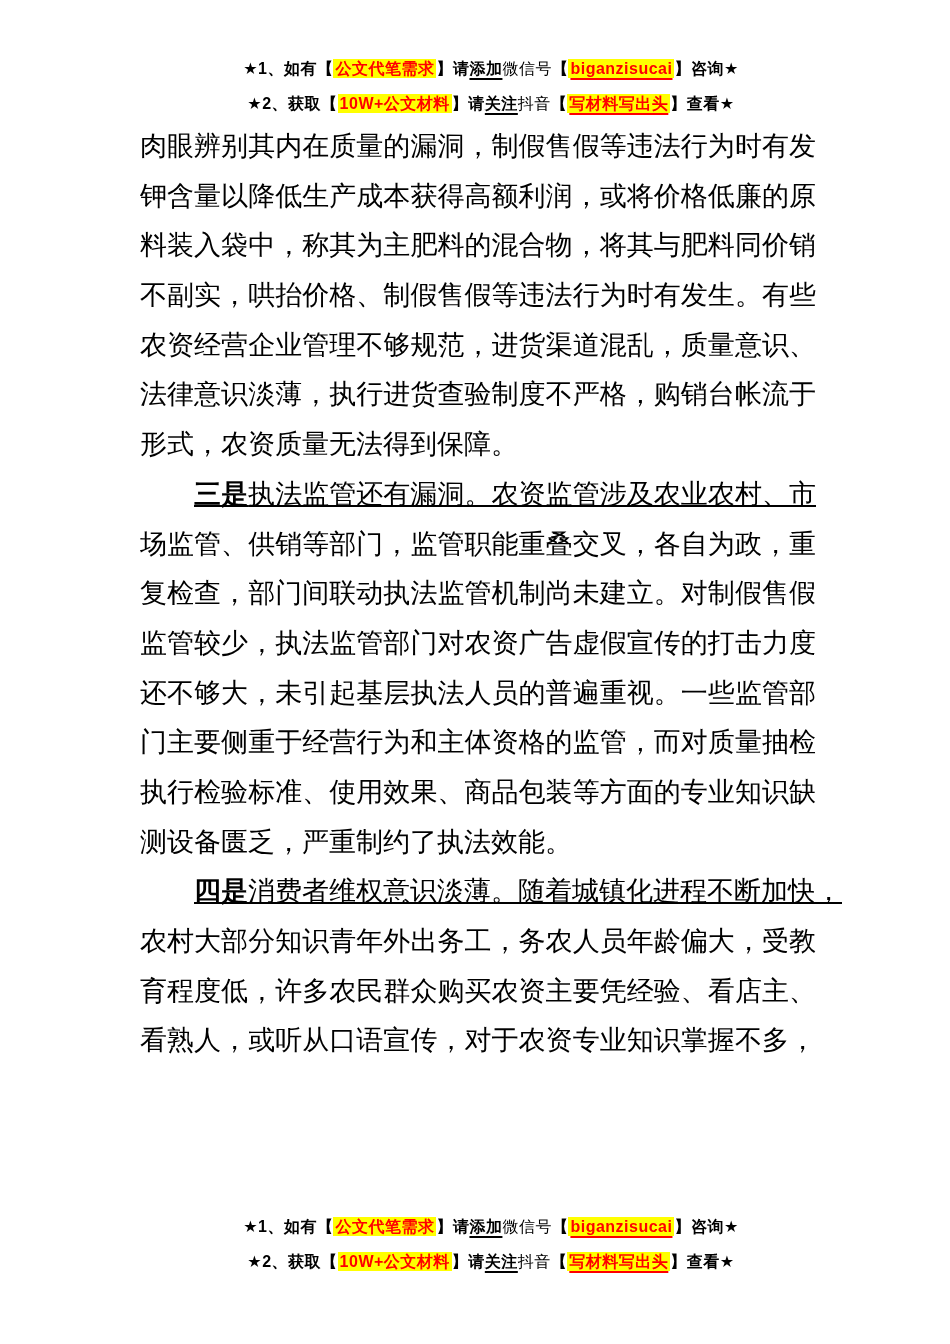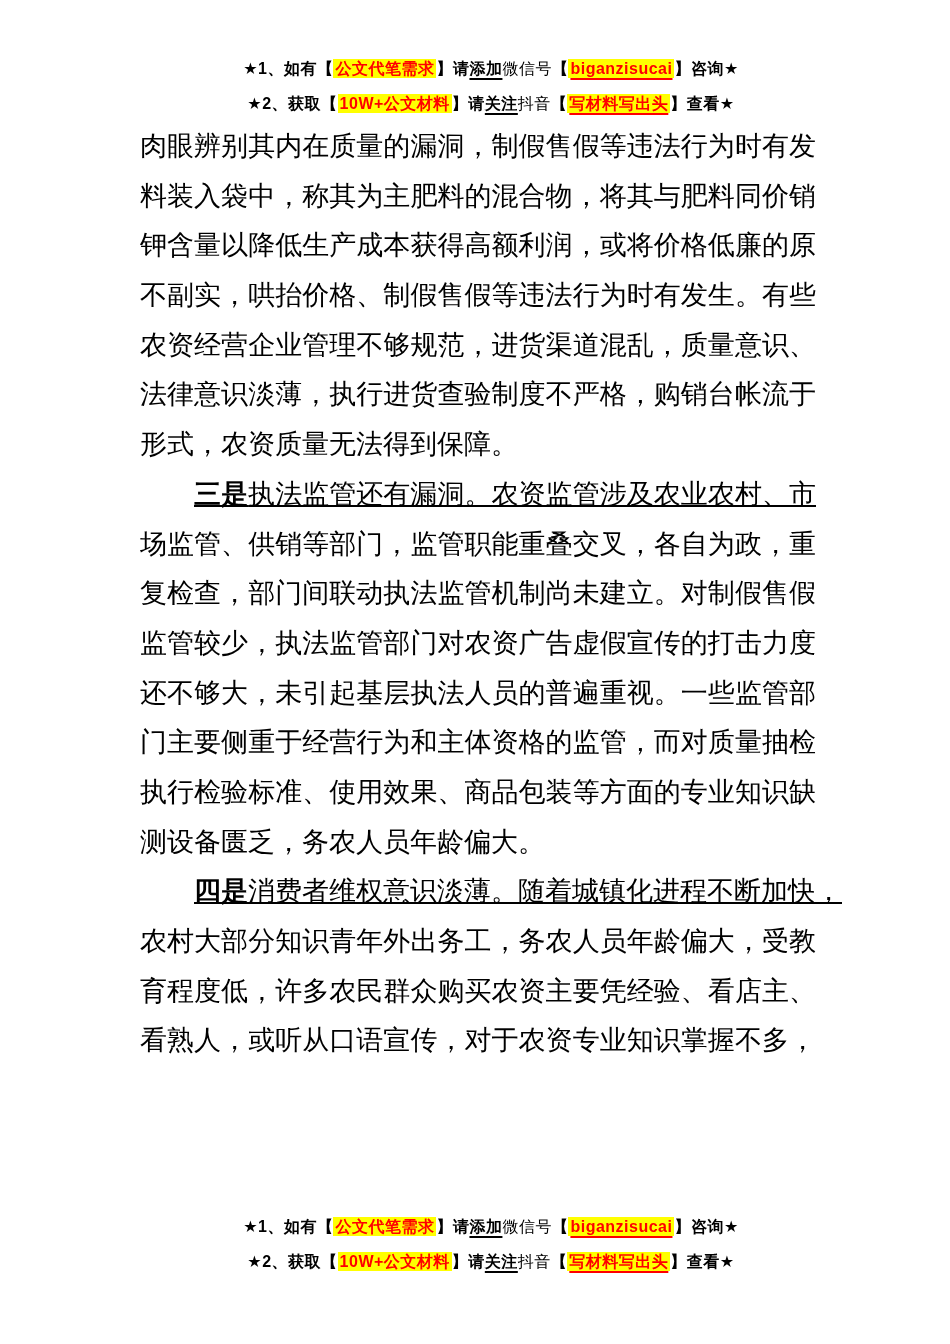--- a/index.html
+++ b/index.html
@@ -74,34 +74,34 @@
 </head>
 <body>
 
 <div class="page">
   <div class="banner banner-top" id="banner-top">
       <div class="banner-line"><span class="seg-b">★1、如有【</span><span class="seg-hl">公文代笔需求</span><span class="seg-b">】请</span><span class="seg-bu">添加</span><span class="seg-r">微信号</span><span class="seg-b">【</span><span class="seg-hlu">biganzisucai</span><span class="seg-b">】咨询★</span></div>
       <div class="banner-line"><span class="seg-b">★2、获取【</span><span class="seg-hl">10W+公文材料</span><span class="seg-b">】请</span><span class="seg-bu">关注</span><span class="seg-r">抖音</span><span class="seg-b">【</span><span class="seg-hlu">写材料写出头</span><span class="seg-b">】查看★</span></div>
     </div>
   <div class="body-text" id="body-text">
       <div class="text-line"><span>肉眼辨别其内在质量的漏洞，制假售假等违法行为时有发生</span></div>
+      <div class="text-line"><span>钾含量以降低生产成本获得高额利润，或将价格低廉的原</span></div>
       <div class="text-line"><span>料装入袋中，称其为主肥料的混合物，将其与肥料同价销</span></div>
-      <div class="text-line"><span>钾含量以降低生产成本获得高额利润，或将价格低廉的原</span></div>
       <div class="text-line"><span>不副实，哄抬价格、制假售假等违法行为时有发生。有些</span></div>
       <div class="text-line"><span>农资经营企业管理不够规范，进货渠道混乱，质量意识、</span></div>
       <div class="text-line"><span>法律意识淡薄，执行进货查验制度不严格，购销台帐流于</span></div>
       <div class="text-line end"><span>形式，农资质量无法得到保障。</span></div>
       <div class="text-line indent"><span class="run-bold">三是</span><span>执法监管还有漏洞。农资监管涉及农业农村、市</span></div>
       <div class="text-line"><span>场监管、供销等部门，监管职能重叠交叉，各自为政，重</span></div>
       <div class="text-line"><span>复检查，部门间联动执法监管机制尚未建立。对制假售假</span></div>
       <div class="text-line"><span>监管较少，执法监管部门对农资广告虚假宣传的打击力度</span></div>
       <div class="text-line"><span>还不够大，未引起基层执法人员的普遍重视。一些监管部</span></div>
       <div class="text-line"><span>门主要侧重于经营行为和主体资格的监管，而对质量抽检</span></div>
       <div class="text-line"><span>执行检验标准、使用效果、商品包装等方面的专业知识缺</span></div>
-      <div class="text-line end"><span>测设备匮乏，务农人员年龄偏大。</span></div>
+      <div class="text-line end"><span>测设备匮乏，严重制约了执法效能。</span></div>
       <div class="text-line hang indent"><span class="run-bold">四是</span><span>消费者维权意识淡薄。随着城镇化进程不断加快，</span></div>
       <div class="text-line"><span>农村大部分知识青年外出务工，务农人员年龄偏大，受教</span></div>
       <div class="text-line"><span>育程度低，许多农民群众购买农资主要凭经验、看店主、</span></div>
       <div class="text-line"><span>看熟人，或听从口语宣传，对于农资专业知识掌握不多，</span></div>
     </div>
   <div class="banner banner-bottom" id="banner-bottom">
       <div class="banner-line"><span class="seg-b">★1、如有【</span><span class="seg-hl">公文代笔需求</span><span class="seg-b">】请</span><span class="seg-bu">添加</span><span class="seg-r">微信号</span><span class="seg-b">【</span><span class="seg-hlu">biganzisucai</span><span class="seg-b">】咨询★</span></div>
       <div class="banner-line"><span class="seg-b">★2、获取【</span><span class="seg-hl">10W+公文材料</span><span class="seg-b">】请</span><span class="seg-bu">关注</span><span class="seg-r">抖音</span><span class="seg-b">【</span><span class="seg-hlu">写材料写出头</span><span class="seg-b">】查看★</span></div>
     </div>
 </div>

